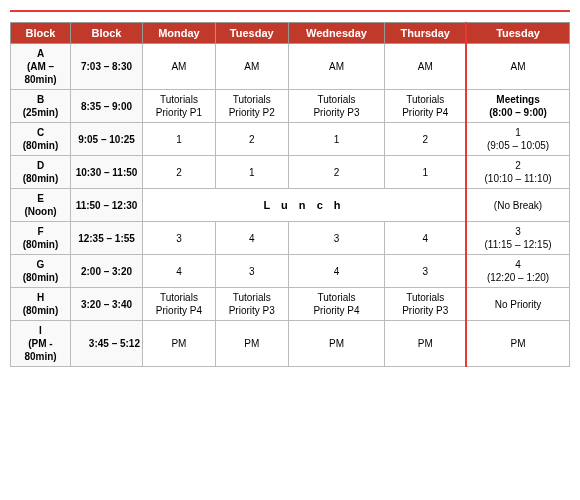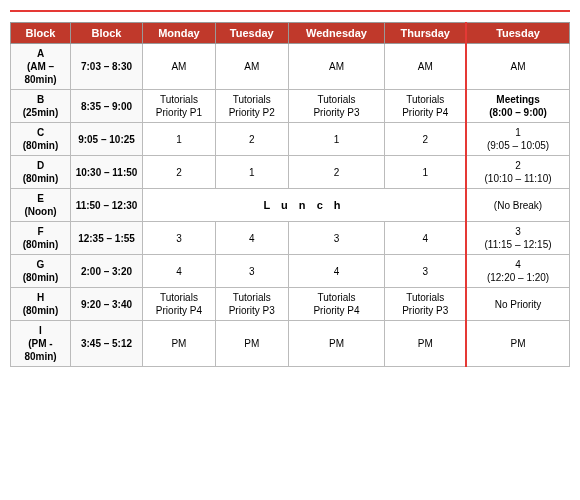--- a/index.html
+++ b/index.html
@@ -166,35 +166,35 @@
         <td style="white-space: pre-line;">4</td>
         <td style="white-space: pre-line;">3</td>
         <td style="white-space: pre-line;">4</td>
         <td style="white-space: pre-line; border-right: 2px solid rgb(229, 57, 53);">3</td>
         <td style="white-space: pre-line; border-left: 2px solid rgb(229, 57, 53);">4
 (12:20 – 1:20)</td>
       </tr>
       <tr>
         <td class="block-cell" style="white-space: pre-line; width: 60px;">H
 (80min)</td>
-        <td class="time-cell" style="width: 72px;">9:20 – 3:40</td>
+        <td class="time-cell" style="width: 72px;">3:20 – 3:40</td>
         <td style="white-space: pre-line;">Tutorials
 Priority P4</td>
         <td style="white-space: pre-line;">Tutorials
 Priority P3</td>
         <td style="white-space: pre-line;">Tutorials
 Priority P4</td>
         <td style="white-space: pre-line; border-right: 2px solid rgb(229, 57, 53);">Tutorials
 Priority P3</td>
         <td style="white-space: pre-line; border-left: 2px solid rgb(229, 57, 53);">No Priority</td>
       </tr>
       <tr>
         <td class="block-cell" style="white-space: pre-line; width: 60px;">I
 (PM - 80min)</td>
-        <td class="time-cell" style="width: 72px;">3:45 – 5:12</td>
+        <td class="time-cell" style="width: 72px; text-align: right;">3:45 – 5:12</td>
         <td style="white-space: pre-line;">PM</td>
         <td style="white-space: pre-line;">PM</td>
         <td style="white-space: pre-line;">PM</td>
         <td style="white-space: pre-line; border-right: 2px solid rgb(229, 57, 53);">PM</td>
         <td style="white-space: pre-line; border-left: 2px solid rgb(229, 57, 53);">PM</td>
       </tr>
     </tbody>
 </table>
 
 </body></html>

